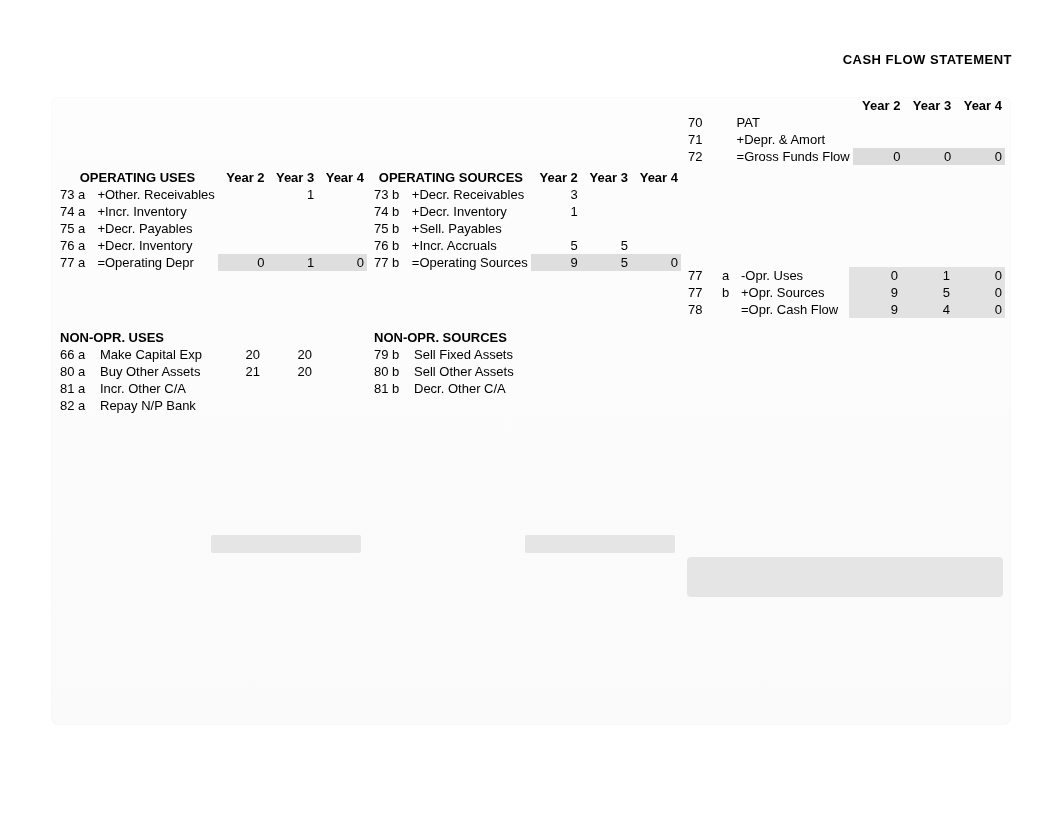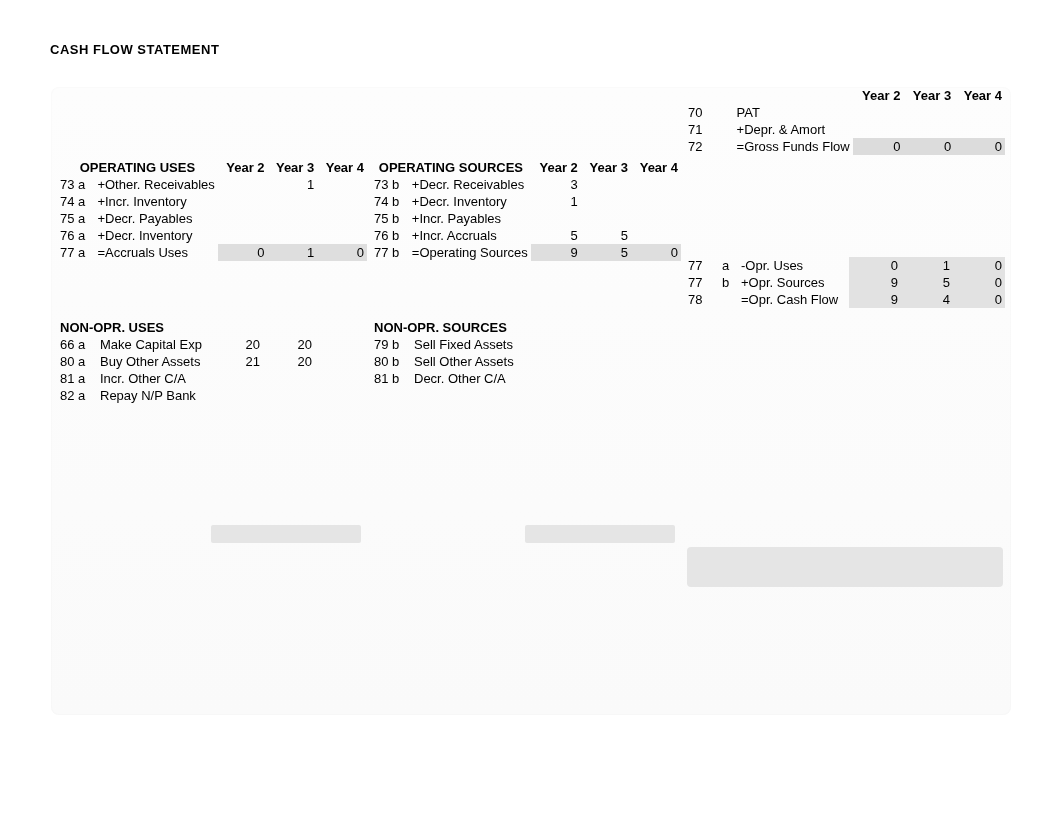--- a/index.html
+++ b/index.html
@@ -10,24 +10,24 @@
     font-family: Arial, Helvetica, sans-serif;
     font-size: 13px;
     width: 1062px;
   }
   .page {
     width: 1062px;
     padding: 40px 50px 60px 50px;
     box-sizing: border-box;
   }
   .title {
-    text-align: left;
+    text-align: right;
     font-weight: bold;
     letter-spacing: 0.5px;
-    margin: 2px 0 30px 0;
+    margin: 12px 0 30px 0;
   }
   .sheet {
     position: relative;
     width: 960px;
     margin: 4px auto;
     background: linear-gradient(#fdfdfd, #fafafa);
     border-radius: 8px;
     min-height: 620px;
     padding-top: 8px;
     box-shadow: 0 0 2px rgba(0,0,0,0.05) inset;
@@ -205,21 +205,21 @@
             </tr>
             <tr>
               <td class="code">76 a</td>
               <td class="label">+Decr. Inventory</td>
               <td class="num"></td>
               <td class="num"></td>
               <td class="num"></td>
             </tr>
             <tr class="ops-sum">
               <td class="code">77 a</td>
-              <td class="label">=Accruals Uses</td>
+              <td class="label">=Operating Depr</td>
               <td class="num">0</td>
               <td class="num">1</td>
               <td class="num">0</td>
             </tr>
           </tbody>
       </table>
 
       <table style="margin-top:52px">
         <tbody>
             <tr class="section-head">
@@ -279,21 +279,21 @@
             </tr>
             <tr>
               <td class="code">74 b</td>
               <td class="label">+Decr. Inventory</td>
               <td class="num">1</td>
               <td class="num"></td>
               <td class="num"></td>
             </tr>
             <tr>
               <td class="code">75 b</td>
-              <td class="label">+Incr. Payables</td>
+              <td class="label">+Sell. Payables</td>
               <td class="num"></td>
               <td class="num"></td>
               <td class="num"></td>
             </tr>
             <tr>
               <td class="code">76 b</td>
               <td class="label">+Incr. Accruals</td>
               <td class="num">5</td>
               <td class="num">5</td>
               <td class="num"></td>

